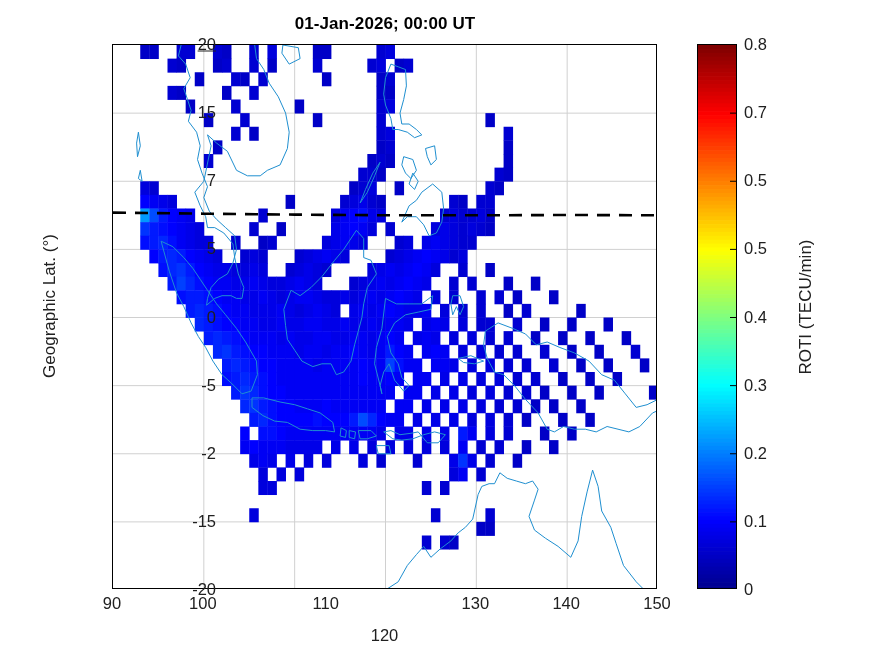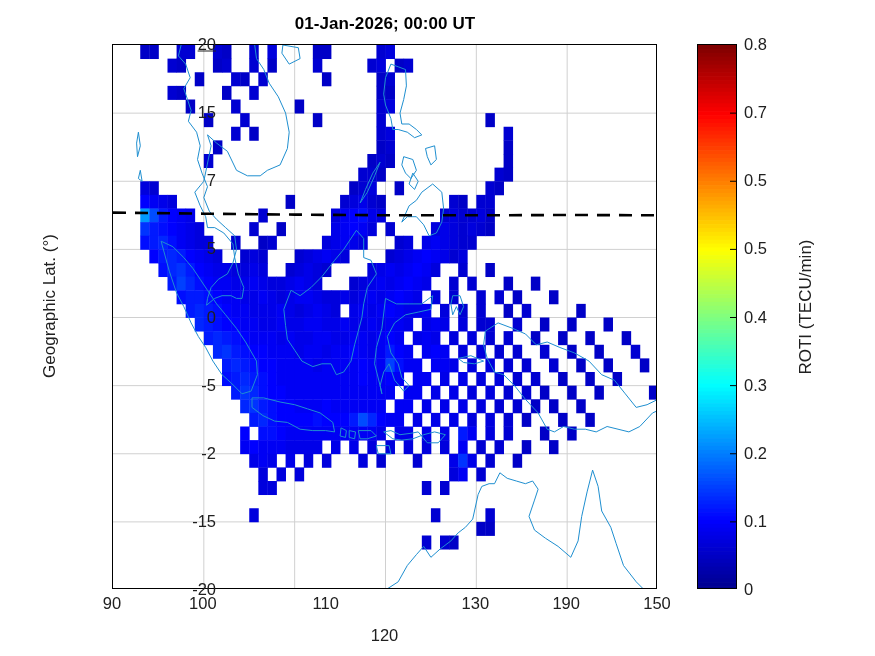--- a/index.html
+++ b/index.html
@@ -872,21 +872,21 @@
     <div class="ytick" style="top: 316.5px;">0</div>
     <div class="ytick" style="top: 384.625px;">-5</div>
     <div class="ytick" style="top: 452.75px;">-2</div>
     <div class="ytick" style="top: 520.875px;">-15</div>
     <div class="ytick" style="top: 589px;">-20</div>
     <div class="xtick" style="left: 112px;">90</div>
     <div class="xtick" style="left: 202.833px;">100</div>
     <div class="xtick" style="left: 293.667px; margin-left: 32px;">110</div>
     <div class="xtick" style="left: 384.5px; margin-top: 32px;">120</div>
     <div class="xtick" style="left: 475.333px;">130</div>
-    <div class="xtick" style="left: 566.167px;">190</div>
+    <div class="xtick" style="left: 566.167px;">140</div>
     <div class="xtick" style="left: 657px;">150</div>
     <div class="ctick" style="top: 44px;">0.8</div>
     <div class="ctick" style="top: 112.125px;">0.7</div>
     <div class="ctick" style="top: 180.25px;">0.5</div>
     <div class="ctick" style="top: 248.375px;">0.5</div>
     <div class="ctick" style="top: 316.5px;">0.4</div>
     <div class="ctick" style="top: 384.625px;">0.3</div>
     <div class="ctick" style="top: 452.75px;">0.2</div>
     <div class="ctick" style="top: 520.875px;">0.1</div>
     <div class="ctick" style="top: 589px;">0</div>

